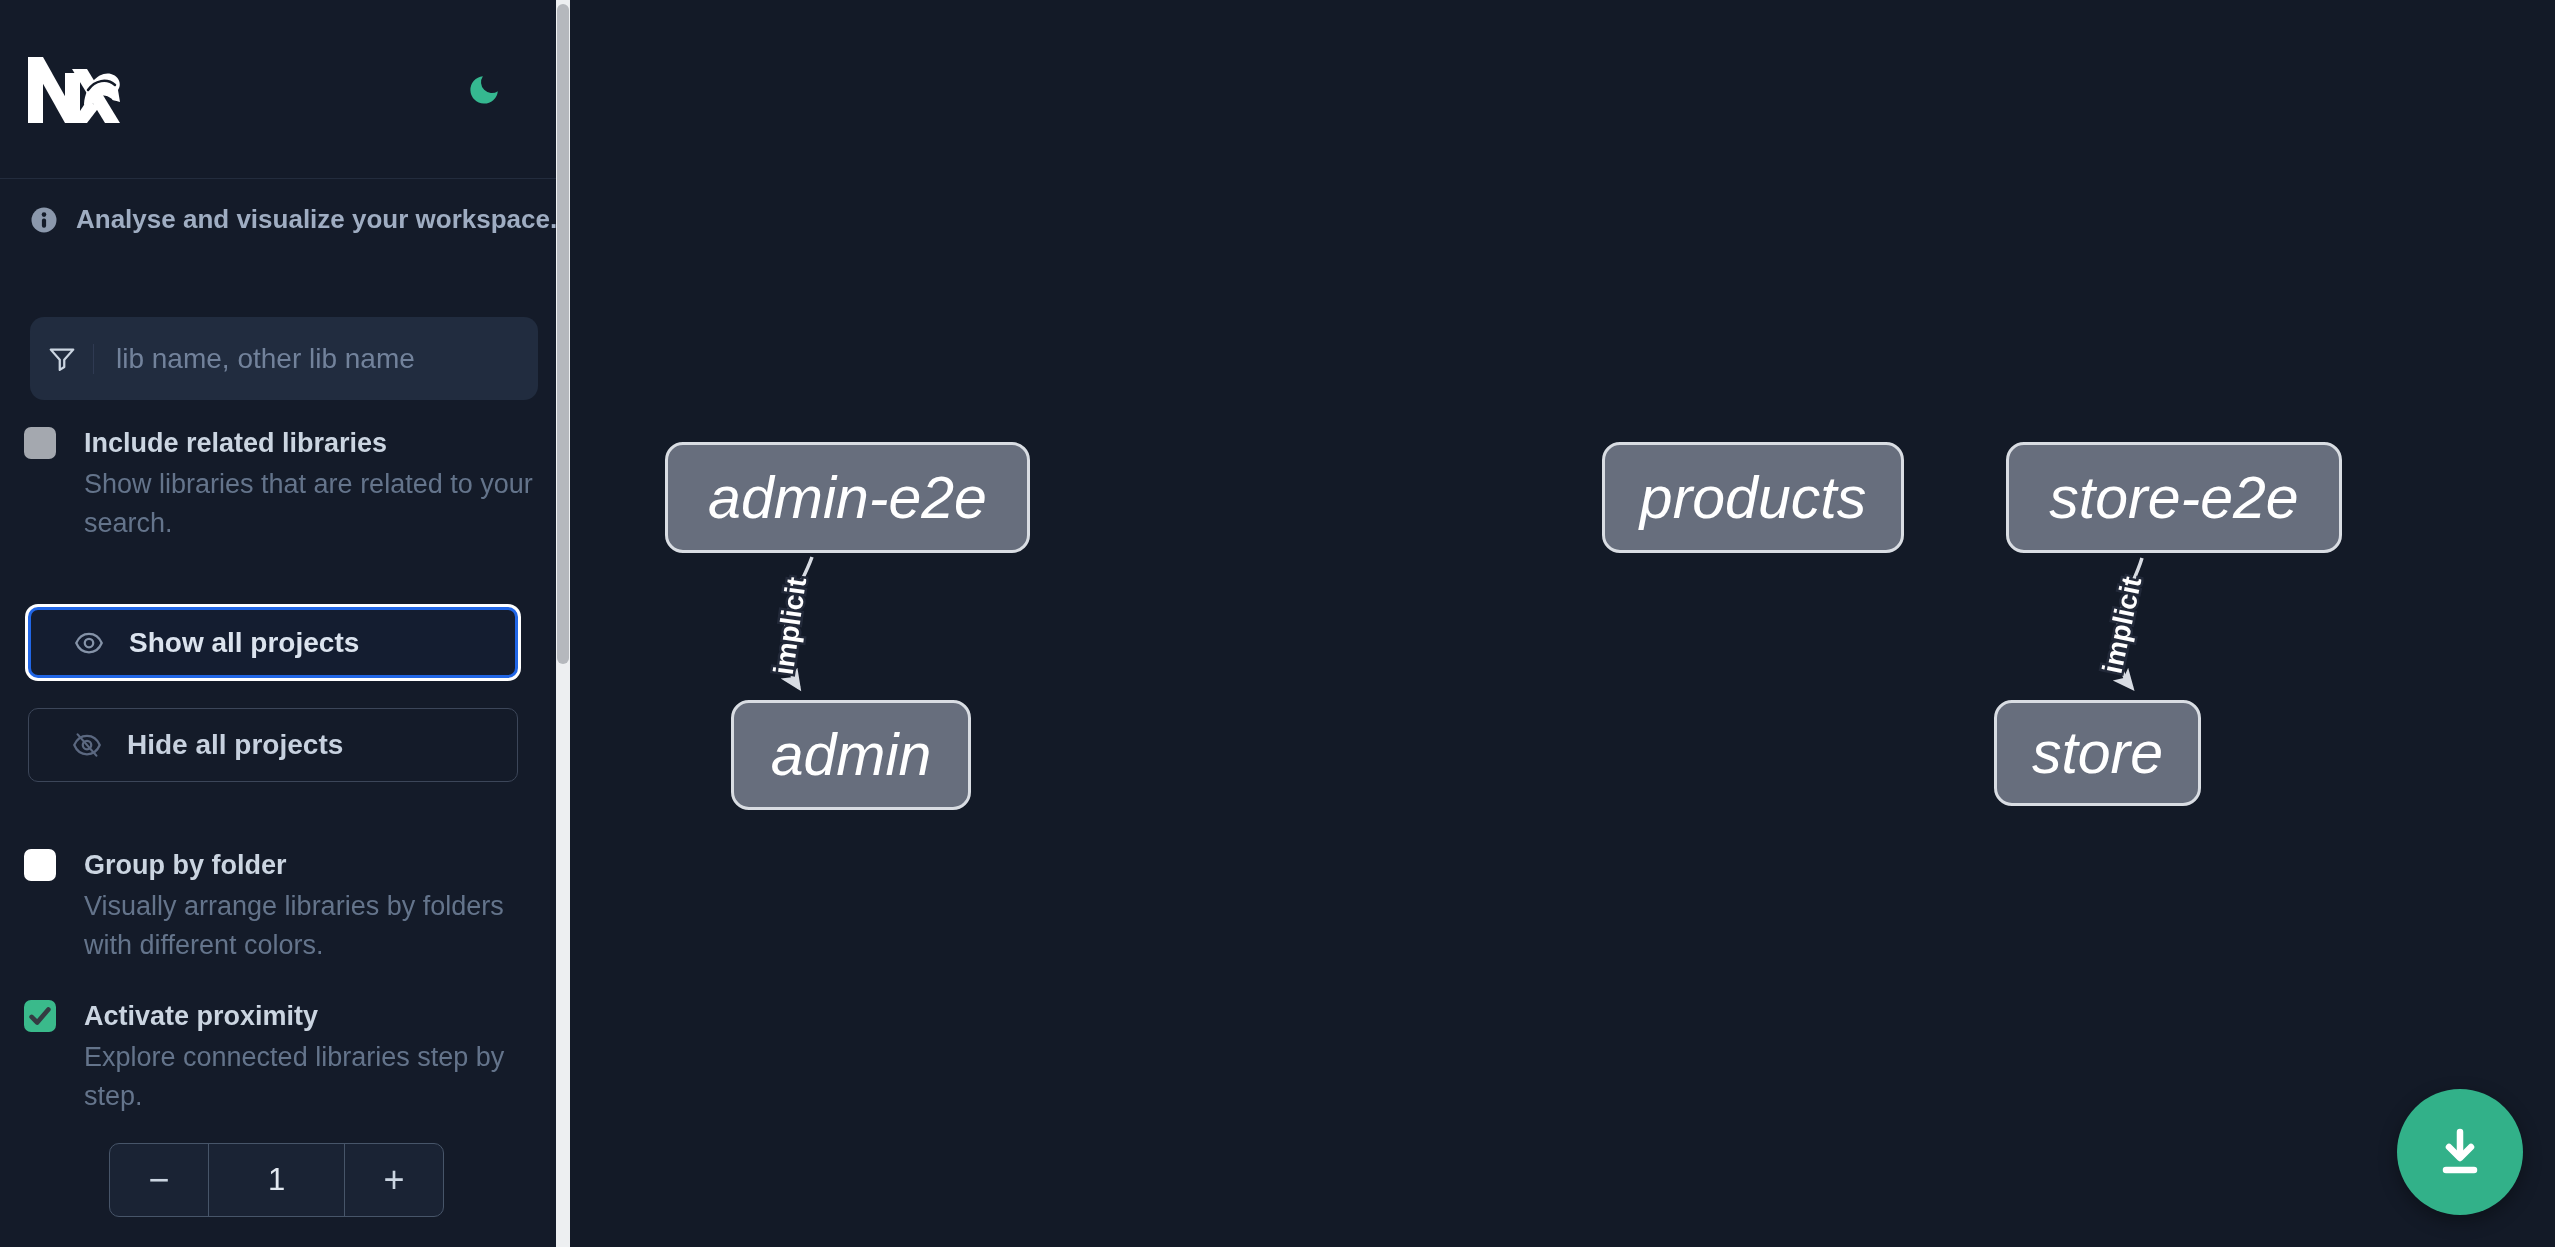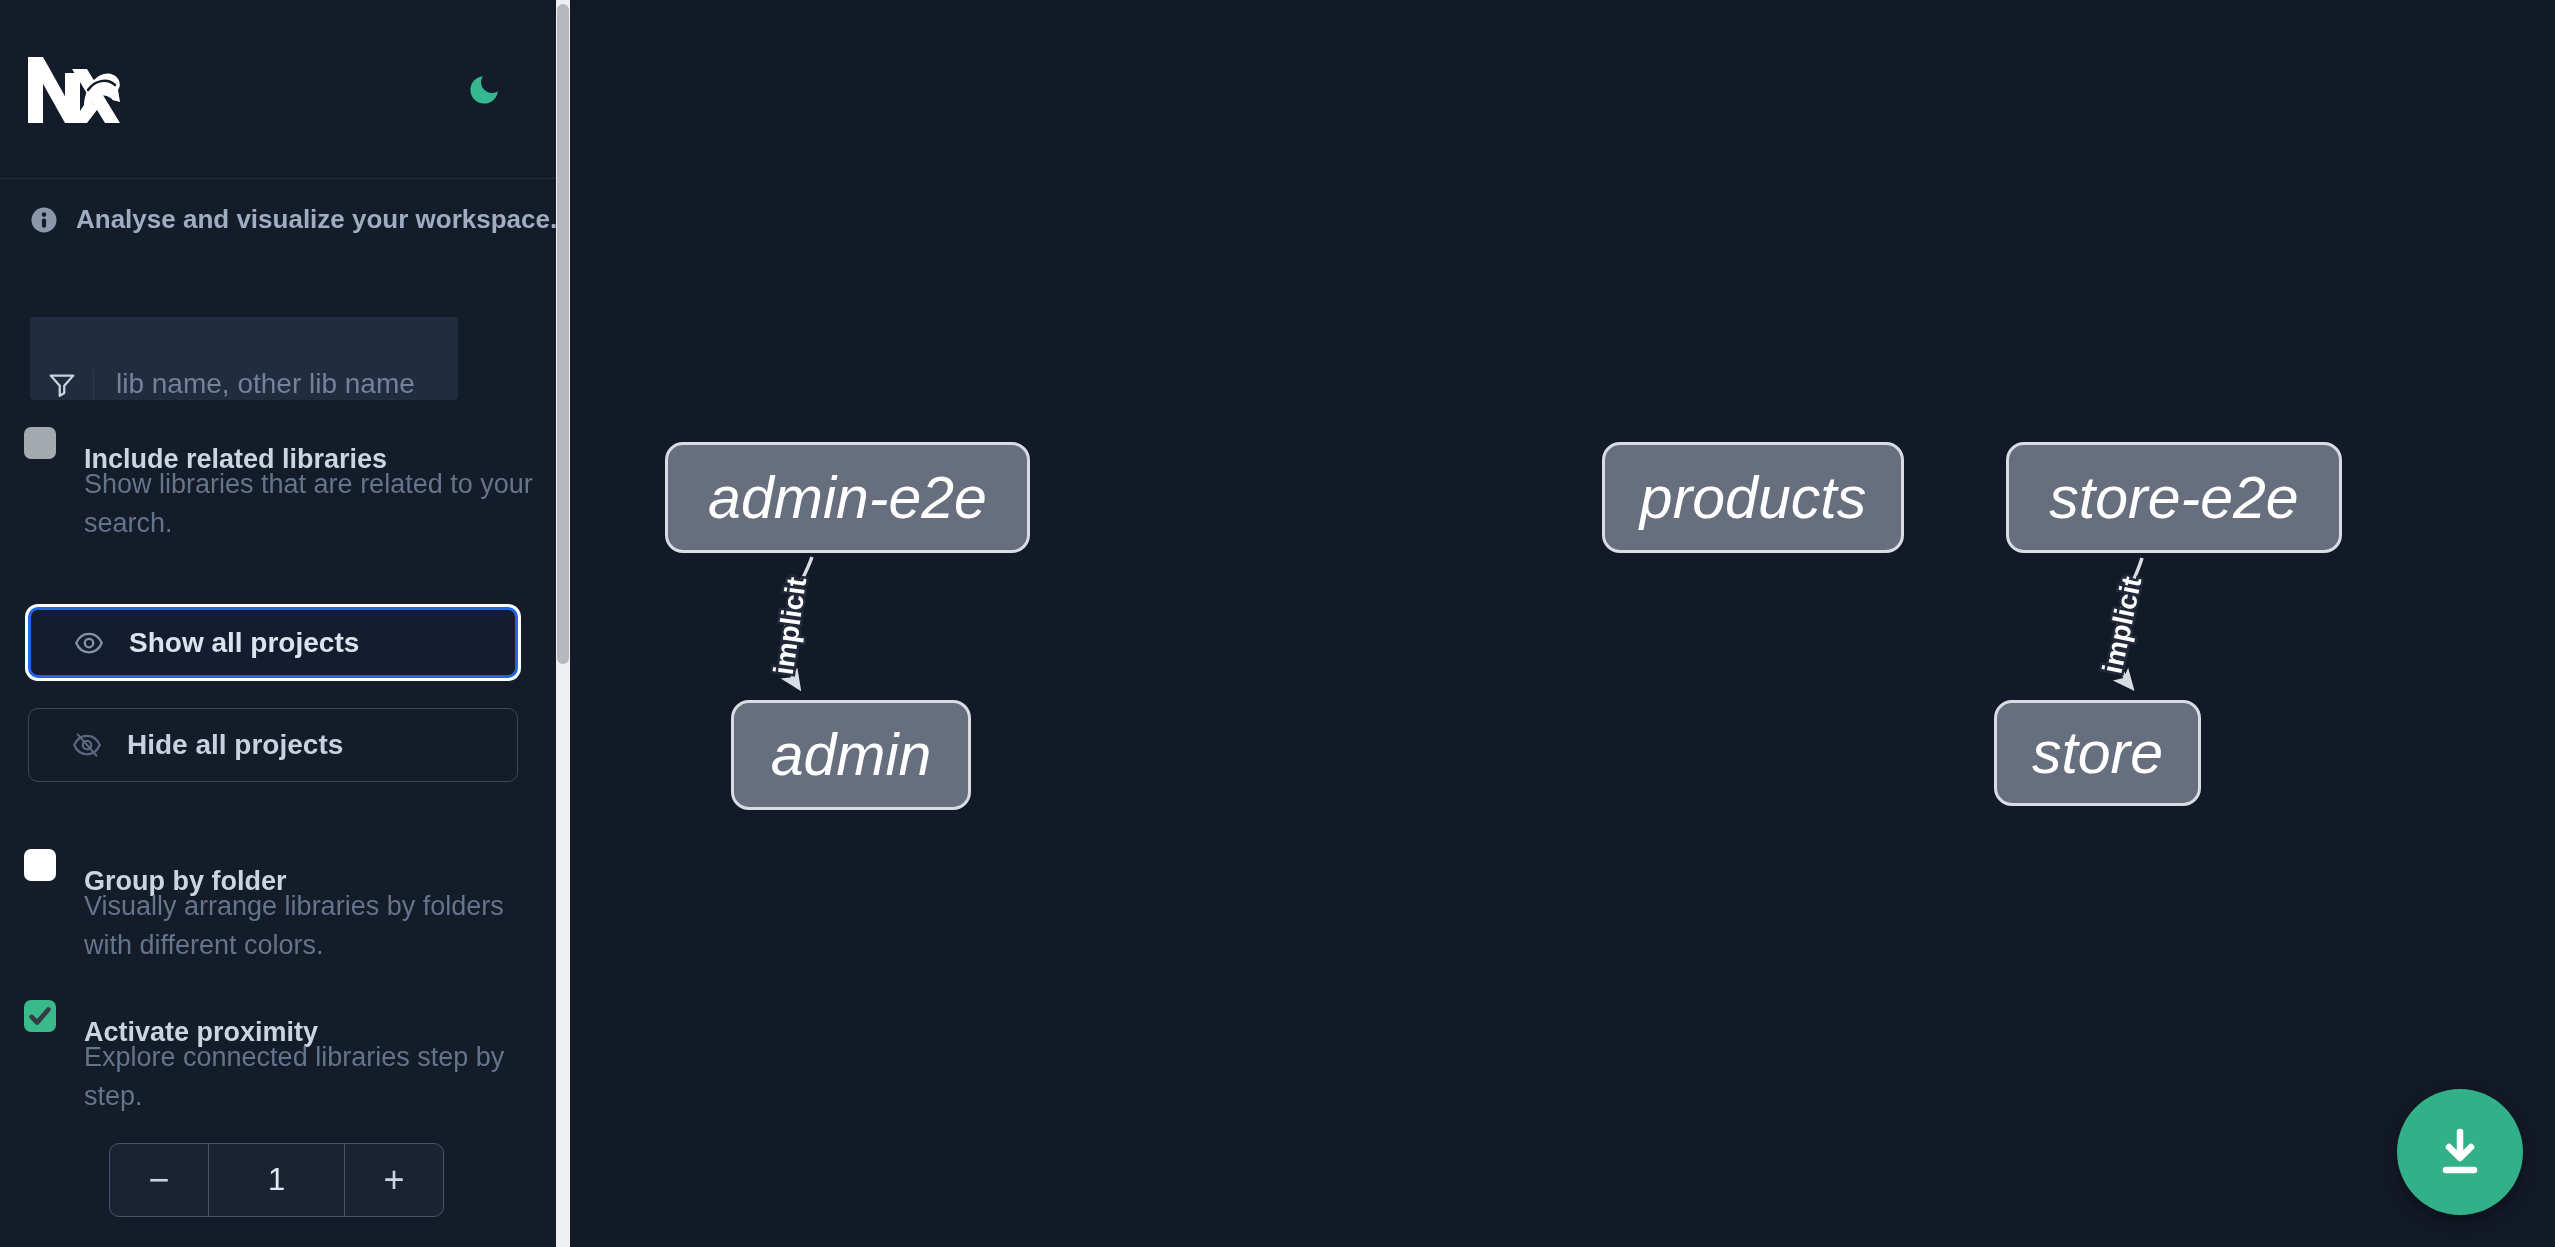--- a/index.html
+++ b/index.html
@@ -12,36 +12,36 @@
   .nx-logo{position:absolute;left:28px;top:57px;width:92px;height:66px;}
   .app-title{position:absolute;left:180px;top:66px;height:48px;line-height:48px;
     font-size:40px;font-weight:600;color:#f1f5f9;letter-spacing:.5px;white-space:nowrap;}
   .theme-toggle{position:absolute;left:458px;top:64px;width:52px;height:52px;border:none;
     background:transparent;cursor:pointer;padding:0;}
   .theme-toggle svg{display:block;margin:auto;}
 
   .info-row{position:absolute;left:30px;top:204px;display:flex;align-items:center;gap:18px;}
   .info-text{font-size:26px;color:#9fadc2;white-space:nowrap;font-weight:bold;}
 
-  .search-box{position:absolute;left:30px;top:317px;width:428px;height:83px;background:#212c3f;
-    border-radius:4px;display:flex;align-items:flex-end;overflow:hidden;}
+  .search-box{position:absolute;left:30px;top:317px;width:508px;height:83px;background:#212c3f;
+    border-radius:14px;display:flex;align-items:center;overflow:hidden;}
   .search-iconcell{width:64px;display:flex;align-items:center;justify-content:center;
     border-right:1px solid #2f3a52;color:#cbd5e1;flex:0 0 64px;}
   .search-input{flex:1;background:transparent;border:none;outline:none;color:#e2e8f0;
     font-size:28px;padding:0 22px;}
   .search-input::placeholder{color:#72829b;}
 
   .opt-row{position:absolute;left:0;width:556px;}
   .opt-check{position:absolute;left:24px;top:0;width:32px;height:32px;border-radius:7px;
     cursor:pointer;display:flex;align-items:center;justify-content:center;}
   .check-gray{background:#a4a8af;}
   .check-white{background:#ffffff;}
   .check-green{background:#3aba8b;}
   .opt-label{position:absolute;left:84px;top:-2px;font-size:27px;font-weight:700;color:#cbd5e1;
-    line-height:36px;white-space:nowrap;margin-top:16px;}
+    line-height:36px;white-space:nowrap;}
   .opt-desc{position:absolute;left:84px;top:38px;width:470px;font-size:27px;color:#64748b;
     line-height:39px;}
 
   .side-btn{position:absolute;left:28px;width:490px;display:flex;align-items:center;gap:22px;
     padding:0 0 0 40px;cursor:pointer;font-size:28px;font-weight:600;border-radius:10px;}
   .btn-show{top:607px;height:71px;background:#141d30;border:3px solid #2166e6;
     box-shadow:0 0 0 3px #ffffff;color:#dbe3ee;}
   .btn-hide{top:708px;height:74px;background:#141b29;border:1.5px solid #3c4659;color:#c7d1df;}
   .side-btn svg{flex:0 0 auto;}
   .side-btn .lbl{white-space:nowrap;}

